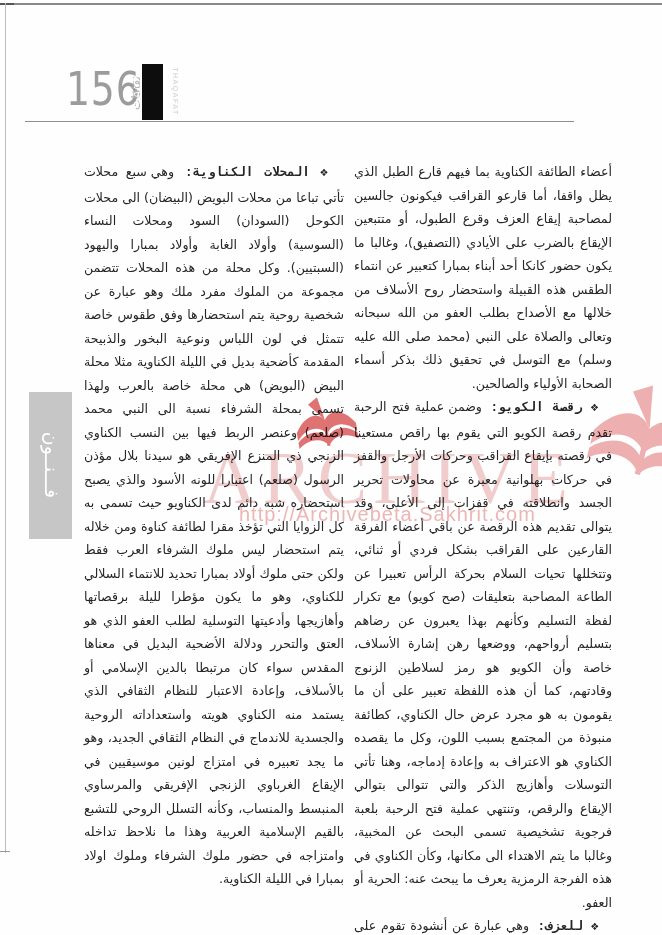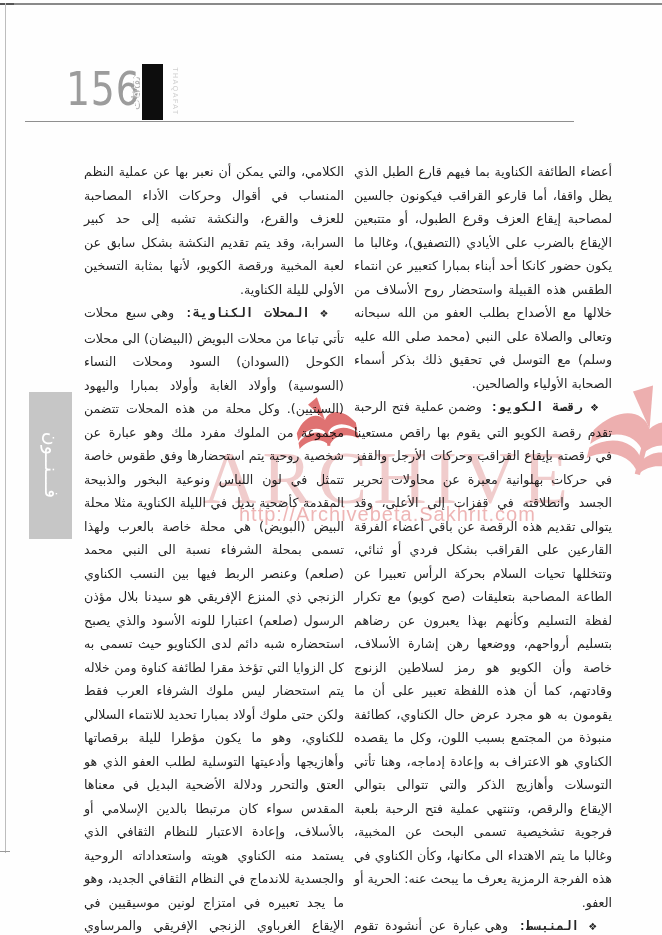--- a/index.html
+++ b/index.html
@@ -118,24 +118,23 @@
 </div>
 <div class="header-rule"></div>
 
 <div class="side-tab">
   <span class="side-tab-label">فـــنــون</span>
 </div>
 
 <div class="column col-right">
     <p>أعضاء الطائفة الكناوية بما فيهم قارع الطبل الذي يظل واقفا، أما قارعو القراقب فيكونون جالسين لمصاحبة إيقاع العزف وقرع الطبول، أو متتبعين الإيقاع بالضرب على الأيادي (التصفيق)، وغالبا ما يكون حضور كانكا أحد أبناء بمبارا كتعبير عن انتماء الطقس هذه القبيلة واستحضار روح الأسلاف من خلالها مع الأصداح بطلب العفو من الله سبحانه وتعالى والصلاة على النبي (محمد صلى الله عليه وسلم) مع التوسل في تحقيق ذلك بذكر أسماء الصحابة الأولياء والصالحين.</p>
     <p class="indent"><span class="pmark">❖ </span><b>رقصة الكويو: </b>وضمن عملية فتح الرحبة تقدم رقصة الكويو التي يقوم بها راقص مستعينا في رقصته بإيقاع القراقب وحركات الأرجل والقفز في حركات بهلوانية معبرة عن محاولات تحرير الجسد وانطلاقته في قفزات إلى الأعلى، وقد يتوالى تقديم هذه الرقصة عن باقي أعضاء الفرقة القارعين على القراقب بشكل فردي أو ثنائي، وتتخللها تحيات السلام بحركة الرأس تعبيرا عن الطاعة المصاحبة بتعليقات (صح كويو) مع تكرار لفظة التسليم وكأنهم بهذا يعبرون عن رضاهم بتسليم أرواحهم، ووضعها رهن إشارة الأسلاف، خاصة وأن الكويو هو رمز لسلاطين الزنوج وقادتهم، كما أن هذه اللفظة تعبير على أن ما يقومون به هو مجرد عرض حال الكناوي، كطائفة منبوذة من المجتمع بسبب اللون، وكل ما يقصده الكناوي هو الاعتراف به وإعادة إدماجه، وهنا تأتي التوسلات وأهازيج الذكر والتي تتوالى بتوالي الإيقاع والرقص، وتنتهي عملية فتح الرحبة بلعبة فرجوية تشخيصية تسمى البحث عن المخبية، وغالبا ما يتم الاهتداء الى مكانها، وكأن الكناوي في هذه الفرجة الرمزية يعرف ما يبحث عنه: الحرية أو العفو.</p>
-    <p class="indent"><span class="pmark">❖ </span><b>المنبسط: </b>وهي عبارة عن أنشودة تقوم على السرد لوقائع وأحداث تكون الطائفة قد مرت بها في تاريخها، وتؤدى هذه الأنشودة ضمن استعدادات فتح الرحبة بالإضافة لرقصة الكويو التي تكون استحضارا لروح الأسلاف، وفي دلالة لفظة النقش، والنسج</p>
+    <p class="indent"><span class="pmark">❖ </span><b>للعزف: </b>وهي عبارة عن أنشودة تقوم على السرد لوقائع وأحداث تكون الطائفة قد مرت بها في تاريخها، وتؤدى هذه الأنشودة ضمن استعدادات فتح الرحبة بالإضافة لرقصة الكويو التي تكون استحضارا لروح الأسلاف، وفي دلالة لفظة النقش، والنسج</p>
   </div>
 <div class="column col-left">
-    <p>الكلامي، والتي يمكن أن نعبر بها عن عملية النظم المنساب في أقوال وحركات الأداء المصاحبة للعزف والقرع، والنكشة تشبه إلى حد كبير السرابة، وقد يتم تقديم النكشة بشكل سابق عن لعبة المخبية ورقصة الكويو، لأنها بمثابة التسخين الأولي لليلة الكناوية.</p>
     <p class="indent"><span class="pmark">❖ </span><b>المحلات الكناوية: </b>وهي سبع محلات تأتي تباعا من محلات البويض (البيضان) الى محلات الكوحل (السودان) السود ومحلات النساء (السوسية) وأولاد الغابة وأولاد بمبارا واليهود (السبتيين). وكل محلة من هذه المحلات تتضمن مجموعة من الملوك مفرد ملك وهو عبارة عن شخصية روحية يتم استحضارها وفق طقوس خاصة تتمثل في لون اللباس ونوعية البخور والذبيحة المقدمة كأضحية بديل في الليلة الكناوية مثلا محلة البيض (البويض) هي محلة خاصة بالعرب ولهذا تسمى بمحلة الشرفاء نسبة الى النبي محمد (صلعم) وعنصر الربط فيها بين النسب الكناوي الزنجي ذي المنزع الإفريقي هو سيدنا بلال مؤذن الرسول (صلعم) اعتبارا للونه الأسود والذي يصبح استحضاره شبه دائم لدى الكناويو حيث تسمى به كل الزوايا التي تؤخذ مقرا لطائفة كناوة ومن خلاله يتم استحضار ليس ملوك الشرفاء العرب فقط ولكن حتى ملوك أولاد بمبارا تحديد للانتماء السلالي للكناوي، وهو ما يكون مؤطرا لليلة برقصاتها وأهازيجها وأدعيتها التوسلية لطلب العفو الذي هو العتق والتحرر ودلالة الأضحية البديل في معناها المقدس سواء كان مرتبطا بالدين الإسلامي أو بالأسلاف، وإعادة الاعتبار للنظام الثقافي الذي يستمد منه الكناوي هويته واستعداداته الروحية والجسدية للاندماج في النظام الثقافي الجديد، وهو ما يجد تعبيره في امتزاج لونين موسيقيين في الإيقاع الغرباوي الزنجي الإفريقي والمرساوي المنبسط والمنساب، وكأنه التسلل الروحي للتشبع بالقيم الإسلامية العربية وهذا ما نلاحظ تداخله وامتزاجه في حضور ملوك الشرفاء وملوك اولاد بمبارا في الليلة الكناوية.</p>
   </div>
 
 <div class="watermark-layer">
   <svg class="wm-book wm-book-center" width="72" height="64" viewBox="0 0 72 64">
     <path d="M6 34 C 16 18, 30 16, 36 26 C 42 16, 56 18, 66 34 L66 42 C 56 30, 42 30, 36 40 C 30 30, 16 30, 6 42 Z" fill="#d84f4f"></path>
     <path d="M6 44 C 16 34, 30 34, 36 44 C 42 34, 56 34, 66 44 L66 50 C 56 42, 42 42, 36 52 C 30 42, 16 42, 6 50 Z" fill="#d84f4f"></path>
     <path d="M22 8 L36 26 L32 2 Z" fill="#d84f4f"></path>
     <rect x="34" y="26" width="3" height="26" fill="#d84f4f"></rect>
   </svg>

